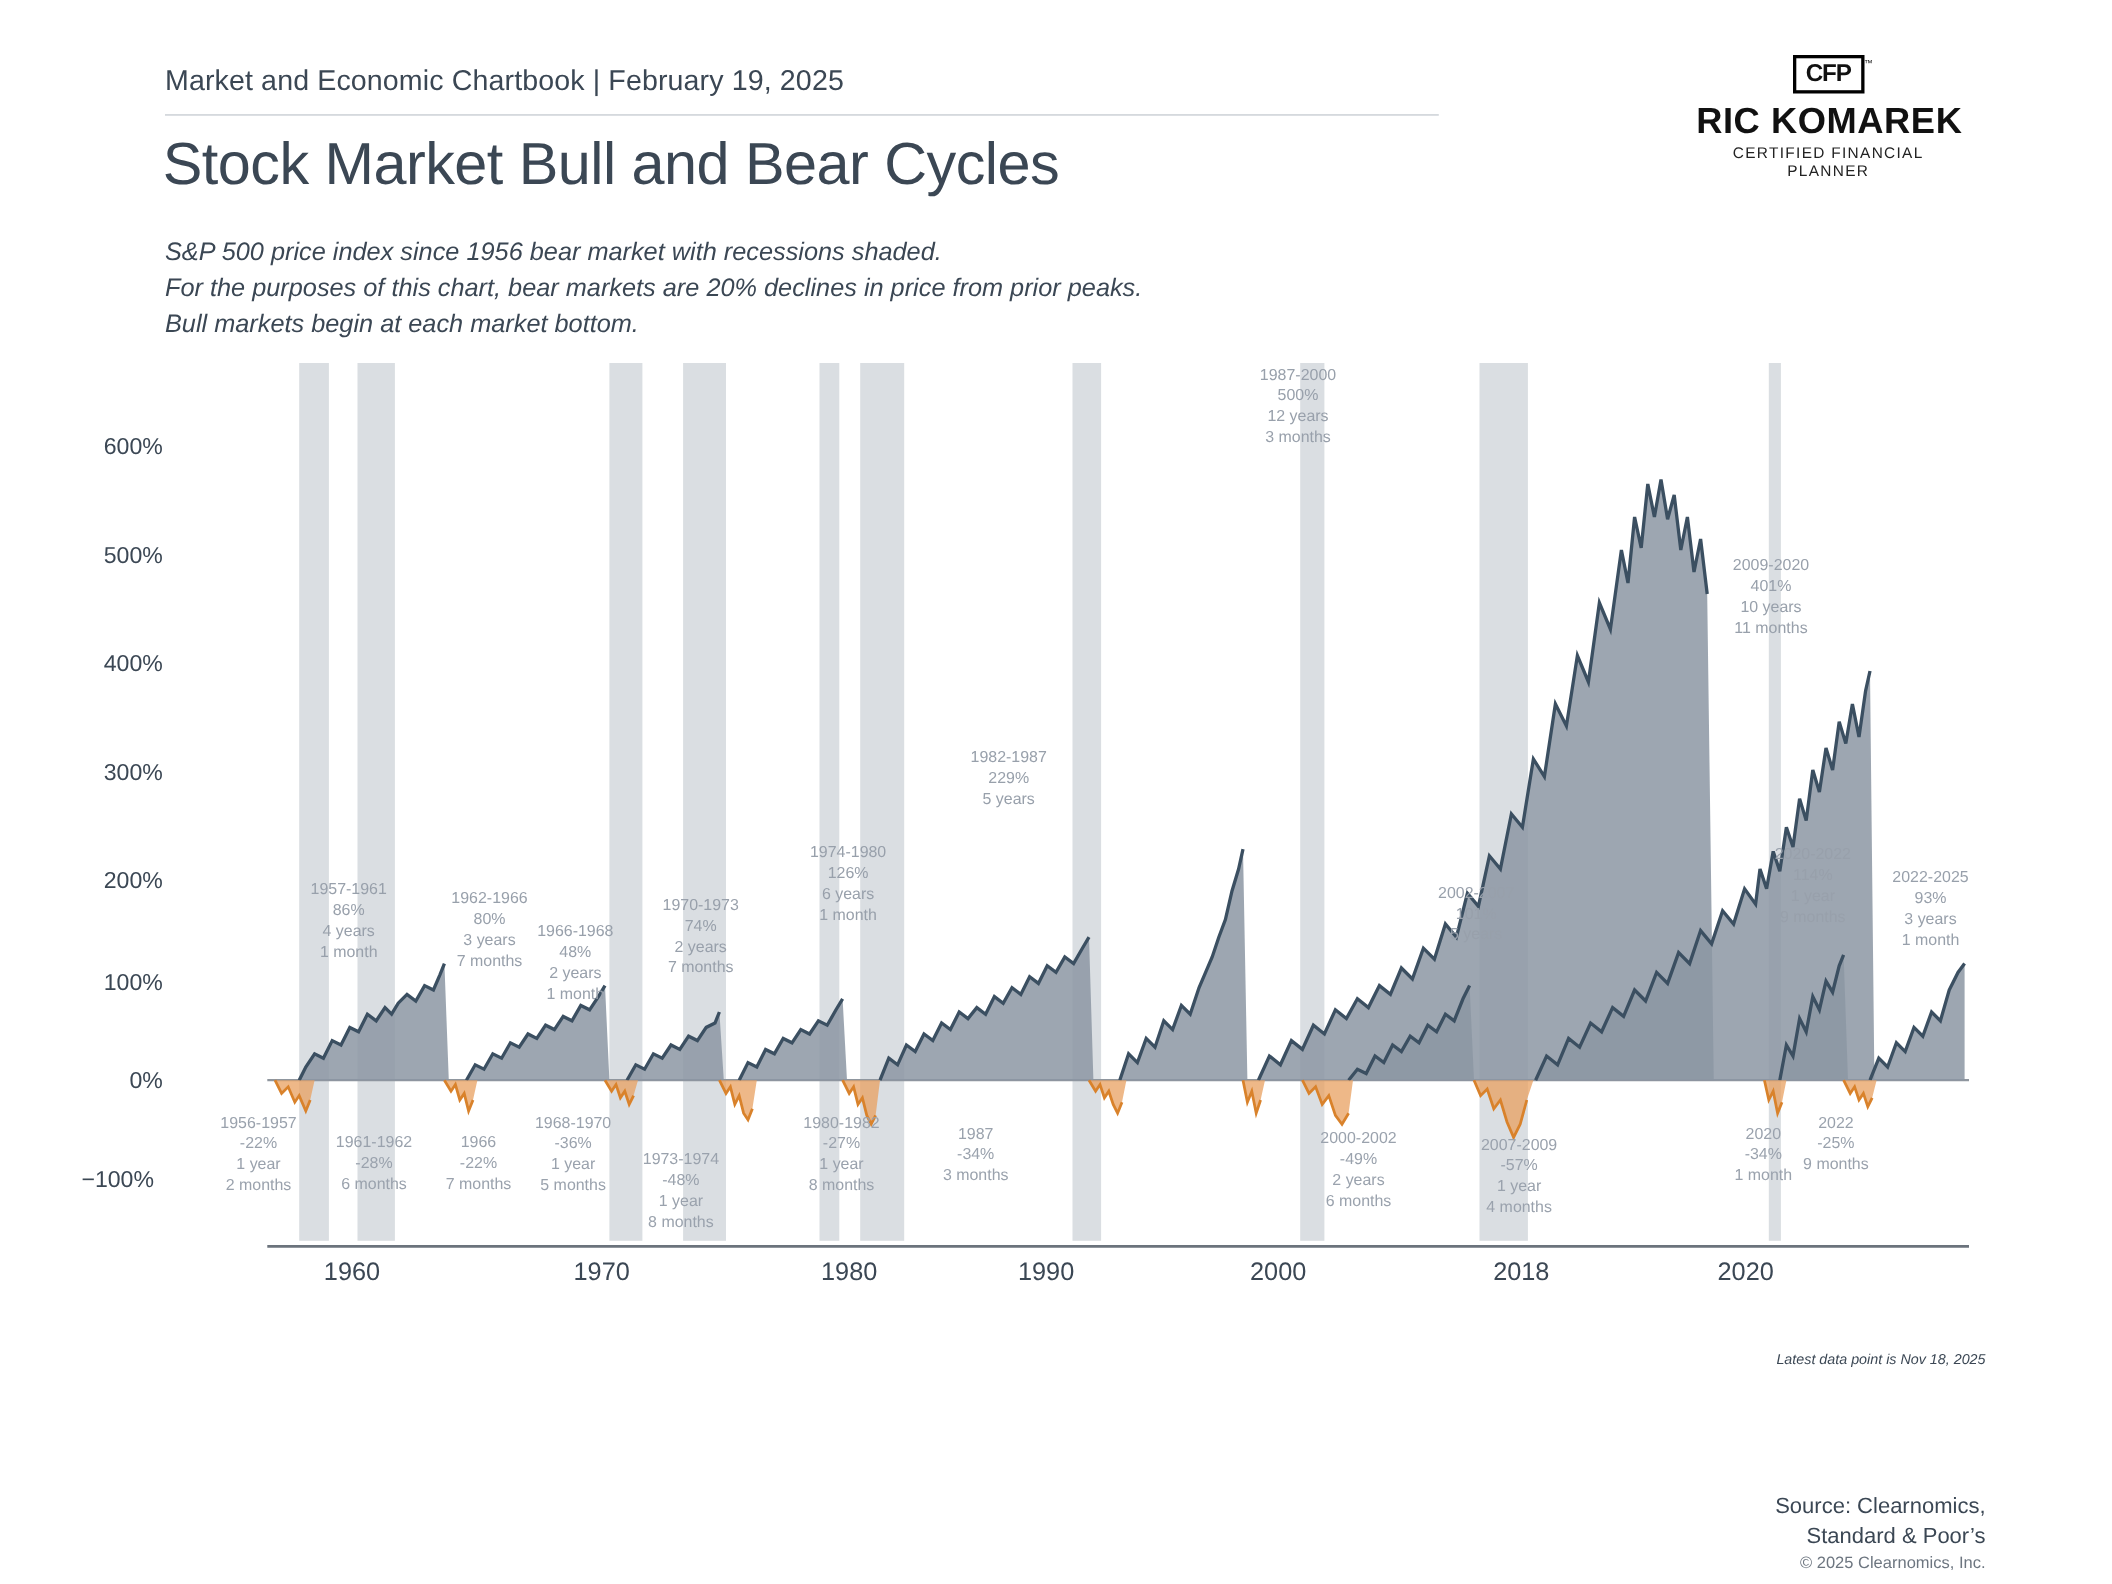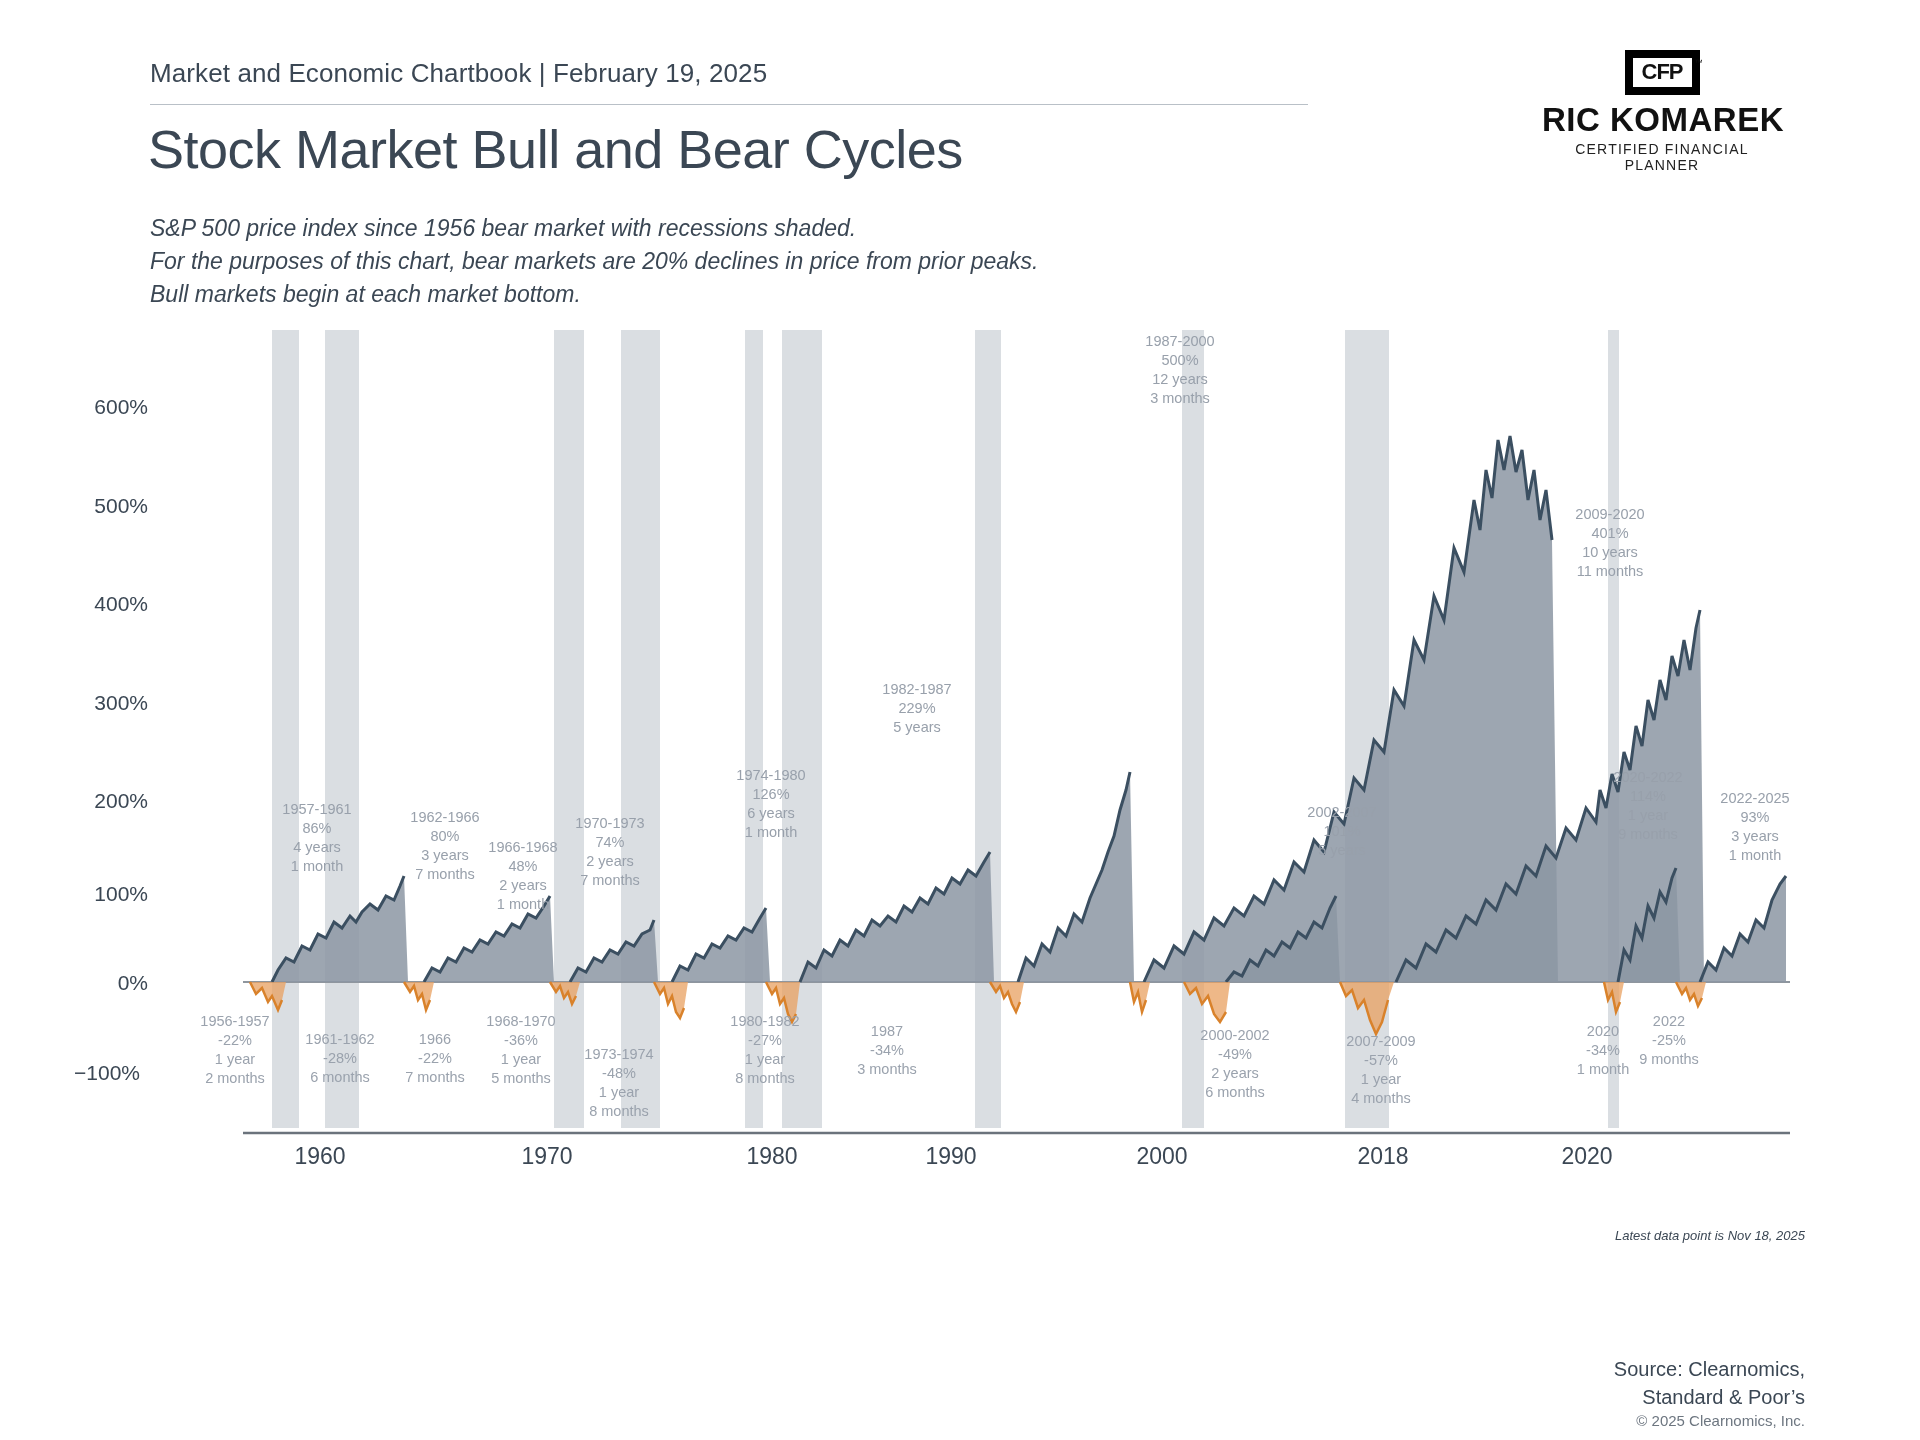--- a/index.html
+++ b/index.html
@@ -61,21 +61,21 @@
   
   .logo {
     position: absolute;
     right: 138px;
     top: 50px;
     width: 240px;
     text-align: center;
   }
   .logo-cfp {
     display: inline-block;
-    border: 8px solid #000000;
+    border: 3px solid #000000;
     padding: 1px 9px 2px 9px;
     font-weight: bold;
     font-size: 22px;
     letter-spacing: -1px;
     color: #111;
     background: #fff;
     position: relative;
   }
   .logo-cfp .tm {
     position: absolute;
@@ -308,21 +308,21 @@
       <div>80%</div>
       <div>3 years</div>
       <div>7 months</div>
     </div>
     <div class="ann" style="left:468px; top:838px; width:110px;">
       <div>1966-1968</div>
       <div>48%</div>
       <div>2 years</div>
       <div>1 month</div>
     </div>
-    <div class="ann" style="left:555px; top:814px; width:110px;">
+    <div class="ann" style="left:555px; top:814px; width:110px;padding-left:27px;">
       <div>1970-1973</div>
       <div>74%</div>
       <div>2 years</div>
       <div>7 months</div>
     </div>
     <div class="ann" style="left:716px; top:766px; width:110px;">
       <div>1974-1980</div>
       <div>126%</div>
       <div>6 years</div>
       <div>1 month</div>

